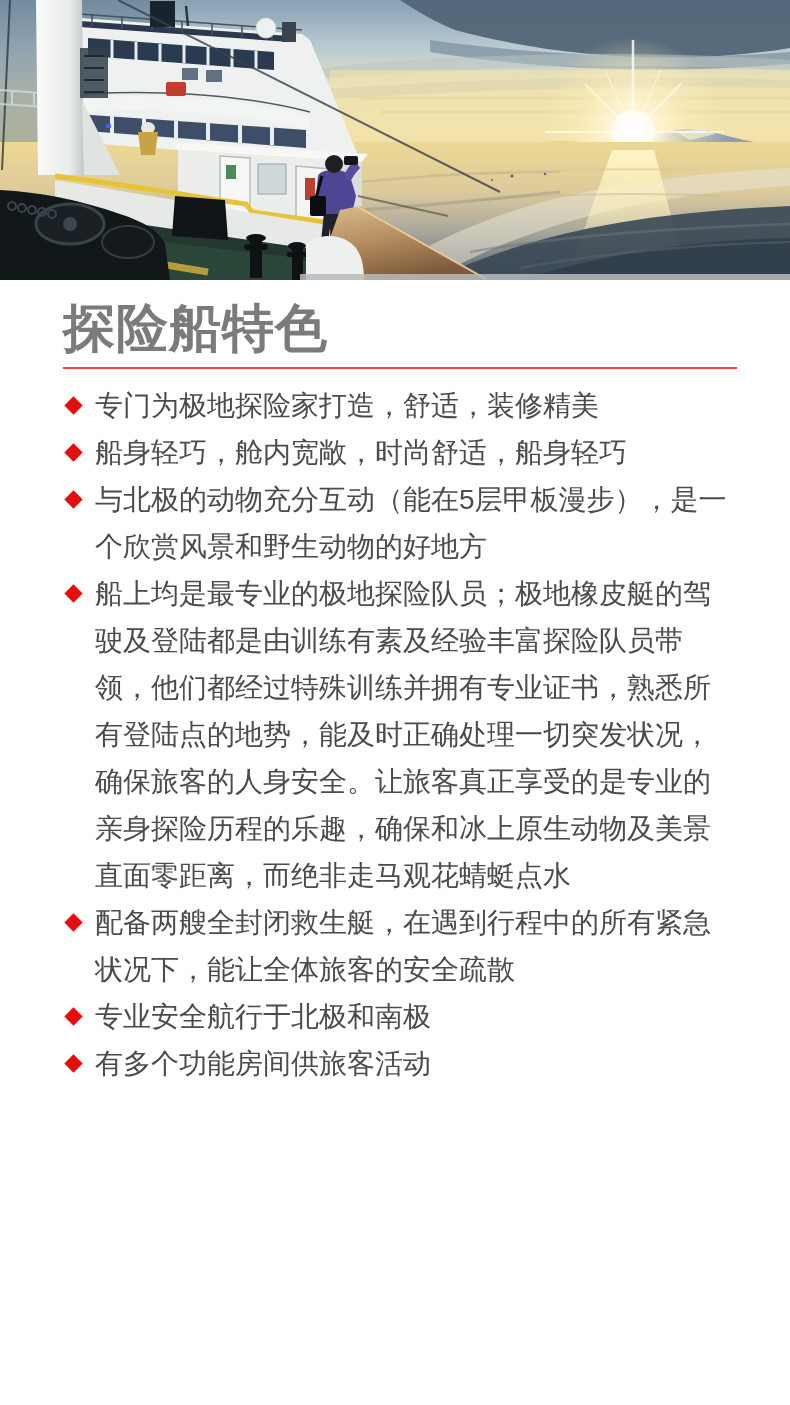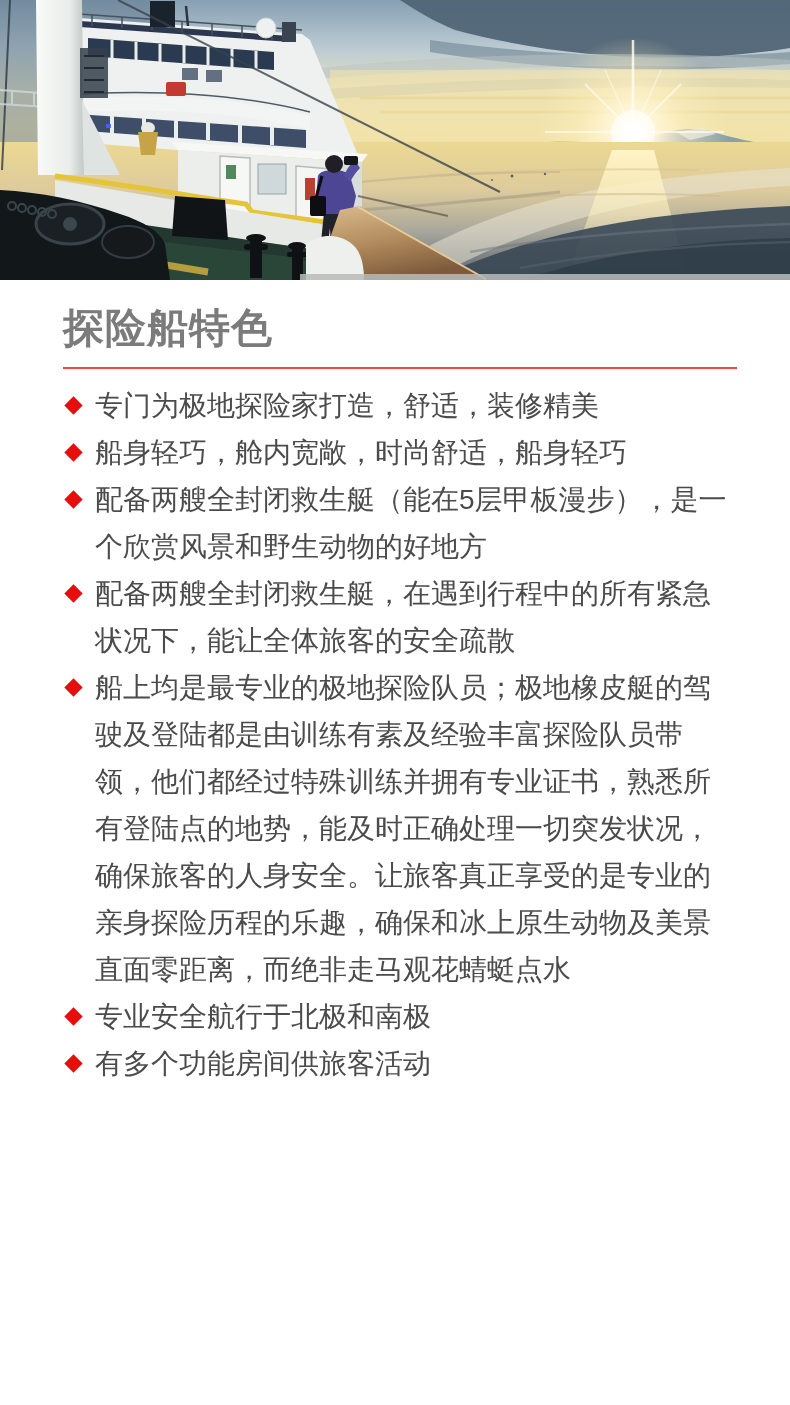--- a/index.html
+++ b/index.html
@@ -8,21 +8,21 @@
     --heading:#7b7b7b;
     --divider:#fb4242;
     --accent:#f20d0d;
     --bullet:#e60d0d;
   }
   html,body{margin:0;padding:0;background:var(--page-bg);}
   body{width:790px;font-family:"Liberation Sans","DejaVu Sans",sans-serif;}
   .hero{width:790px;height:280px;line-height:0;overflow:hidden;}
   .hero svg{display:block;}
   .content{padding:0 53px 42px 63px;}
-  .sec-title{font-size:41px;line-height:44px;font-weight:bold;color:var(--heading);margin:26px 0 0 0;letter-spacing:1px;}
+  .sec-title{font-size:52px;line-height:44px;font-weight:bold;color:var(--heading);margin:26px 0 0 0;letter-spacing:1px;}
   .divider{height:2px;background:var(--divider);margin-top:17px;}
   ul.features{list-style:none;margin:13px 0 12px 0;padding:0;}
   ul.features li{position:relative;padding-left:32px;font-size:28px;line-height:47px;color:var(--text);word-break:break-all;}
   ul.features .bullet{position:absolute;left:4px;top:17px;width:13px;height:13px;background:var(--bullet);transform:rotate(45deg);}
   ul.features .hl{color:var(--accent);}
 </style>
 </head>
 <body>
 
 <div class="hero" aria-label="白色极地探险船甲板上，一名穿紫色外套的旅客举起相机拍摄海上日落，远处是雪山与金色海面">
@@ -238,19 +238,19 @@
     <rect x="300" y="274" width="490" height="6" fill="#b7bcb8" opacity="0.85"></rect>
   </svg>
 </div>
 
 <div class="content">
   <h1 class="sec-title">探险船特色</h1>
   <div class="divider"></div>
   <ul class="features">
       <li><span class="bullet"></span><span>专门为极地探险家打造，舒适，装修精美</span></li>
       <li><span class="bullet"></span><span>船身轻巧，舱内宽敞，时尚舒适，船身轻巧</span></li>
-      <li><span class="bullet"></span><span>配备两艘全封闭救生艇（能在5层甲板漫步），是一个欣赏风景和野生动物的好地方</span></li>
+      <li><span class="bullet"></span><span>与北极的动物充分互动（能在5层甲板漫步），是一个欣赏风景和野生动物的好地方</span></li>
+      <li><span class="bullet"></span><span>船上均是最专业的极地探险队员；极地橡皮艇的驾驶及登陆都是由训练有素及经验丰富探险队员带领，他们都经过特殊训练并拥有专业证书，熟悉所有登陆点的地势，能及时正确处理一切突发状况，确保旅客的人身安全。让旅客真正享受的是专业的亲身探险历程的乐趣，确保和冰上原生动物及美景直面零距离，而绝非走马观花蜻蜓点水</span></li>
       <li><span class="bullet"></span><span>配备两艘全封闭救生艇，在遇到行程中的所有紧急状况下，能让全体旅客的安全疏散</span></li>
-      <li><span class="bullet"></span><span>船上均是最专业的极地探险队员；极地橡皮艇的驾驶及登陆都是由训练有素及经验丰富探险队员带领，他们都经过特殊训练并拥有专业证书，熟悉所有登陆点的地势，能及时正确处理一切突发状况，确保旅客的人身安全。让旅客真正享受的是专业的亲身探险历程的乐趣，确保和冰上原生动物及美景直面零距离，而绝非走马观花蜻蜓点水</span></li>
       <li><span class="bullet"></span><span>专业安全航行于北极和南极</span></li>
       <li><span class="bullet"></span><span>有多个功能房间供旅客活动</span></li>
     </ul>
 </div>
 
 </body></html>

